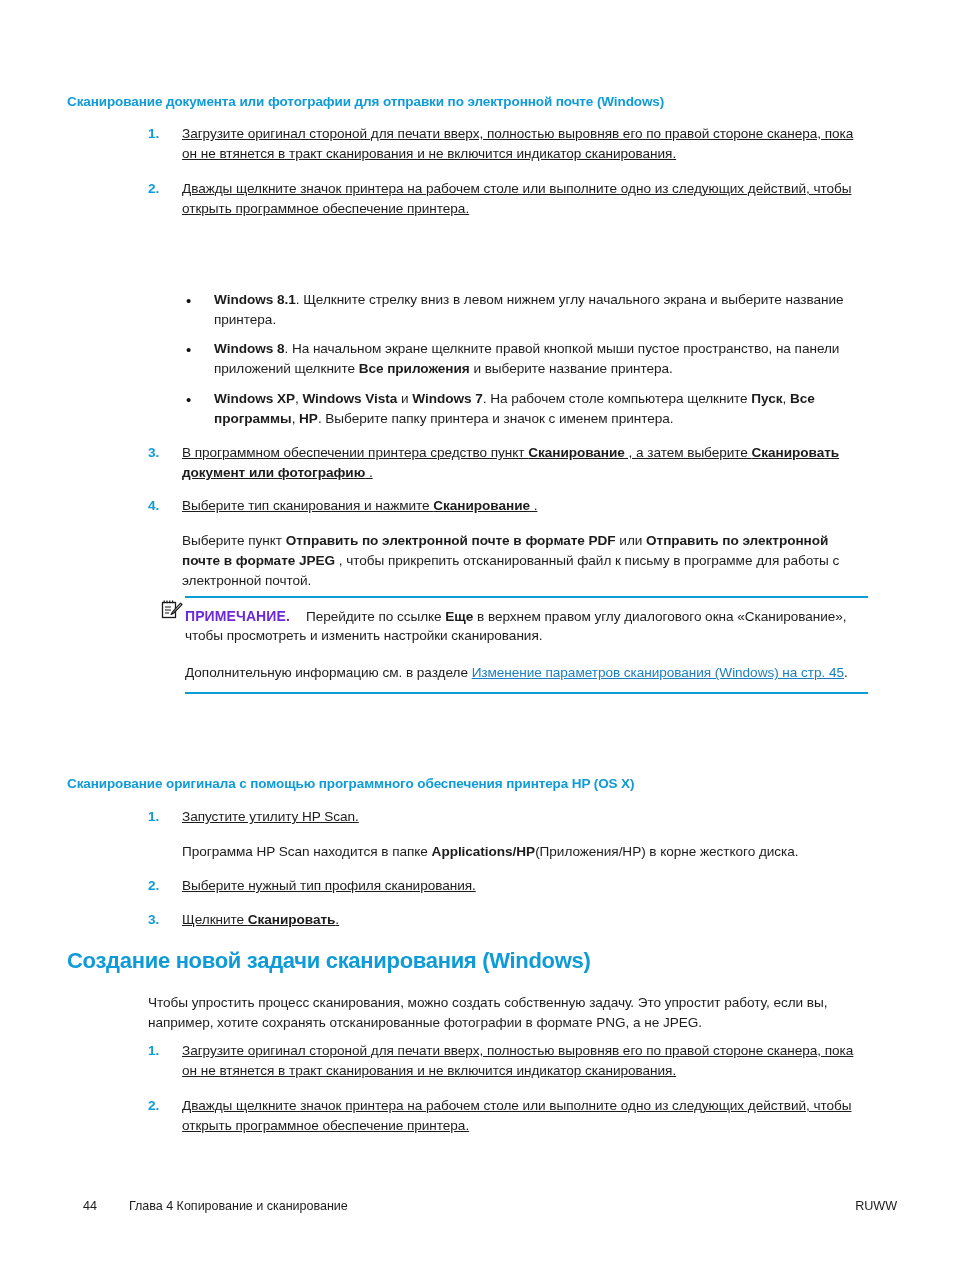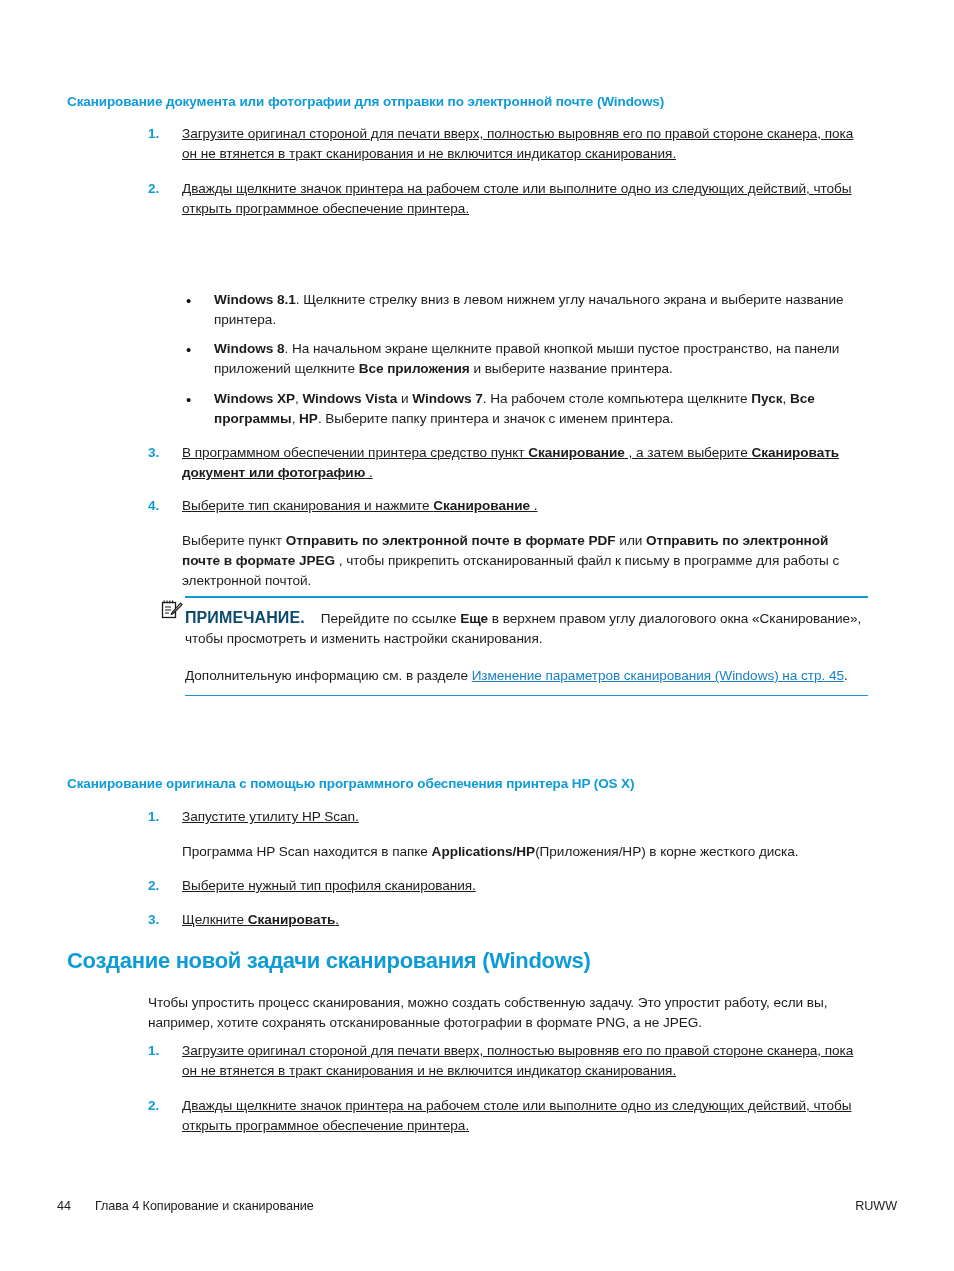--- a/index.html
+++ b/index.html
@@ -91,23 +91,23 @@
     background: #0f9bd7;
   }
   .note-icon {
     position: absolute;
     left: 0;
     top: 4px;
     width: 22px;
     height: 22px;
   }
   .note-label {
-    color: #0c4a6e;
-    font-weight: bold;
-    font-size: 16px;
+    color: #6d28d9;
+    font-weight: bold;
+    font-size: 14px;
     letter-spacing: 0.1px;
     margin-top: 39px;
   }
   .note-body { margin-left: 24px; }
   .note-para { margin-top: 0; }
   .note-para + .note-para { margin-top: 17px; }
   a.doclink {
     color: #1a7fc1;
     text-decoration: underline;
   }
@@ -123,21 +123,21 @@
     position: absolute;
     left: 57px;
     right: 57px;
     top: 0;
     display: flex;
     justify-content: space-between;
     font-size: 12.6px;
     color: #1c1c1c;
     letter-spacing: -0.05px;
   }
-  .footer-left { display: flex; gap: 4px; }
+  .footer-left { display: flex; gap: 12px; margin-left: 26px; }
   .footer-pageno { width: 34px; }
   .footer-chap { }
 </style>
 </head>
 <body>
 
 <div class="page">
 
   <div class="abs h3" style="left:67px; top:94px; width:800px;">Сканирование документа или фотографии для отправки по электронной почте (Windows)</div>
 

